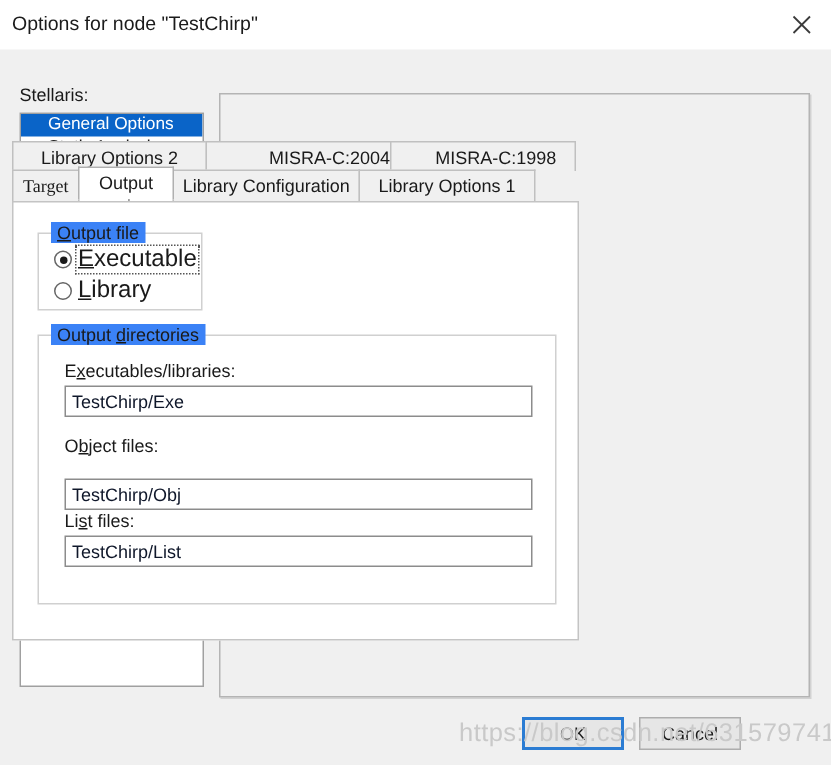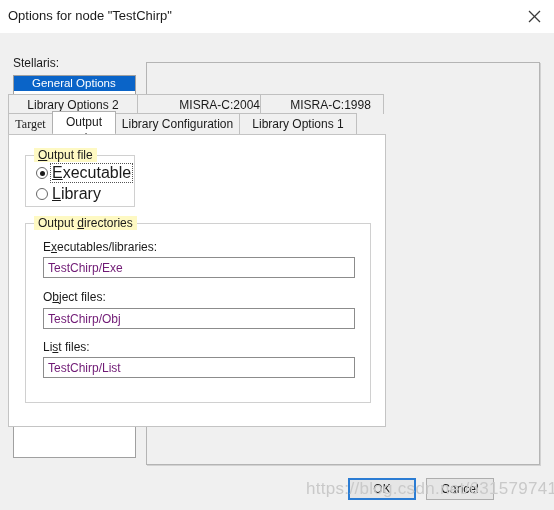--- a/index.html
+++ b/index.html
@@ -148,21 +148,21 @@
 
   
   .groupbox {
     position: absolute;
     border: 1px solid #d0d0d0;
     box-sizing: border-box;
   }
   .group-title {
     position: absolute;
     top: -8px; left: 8px;
-    background: #fef9c3;
+    background: #3b82f6;
     padding: 0 4px;
     font-size: 12px;
     color: #1a1a1a;
     white-space: nowrap;
   }
   #grp-output-file {
     left: 16px; top: 20px;
     width: 110px; height: 52px;
   }
   #grp-output-dirs {
@@ -217,29 +217,29 @@
     white-space: nowrap;
   }
   .text-input {
     position: absolute;
     height: 21px;
     background: #ffffff;
     border: 1px solid #8c8c8c;
     box-sizing: border-box;
     font-family: "Liberation Sans", sans-serif;
     font-size: 12px;
-    color: #701a75;
+    color: #0f172a;
     padding: 4px 4px;
     line-height: 19px;
     outline: none;
   }
   #lbl-exe  { left: 34px; top: 105px; }
   #inp-exe  { left: 34px; top: 122px; width: 312px; }
   #lbl-obj  { left: 34px; top: 155px; }
-  #inp-obj  { left: 34px; top: 173px; width: 312px; }
+  #inp-obj  { left: 34px; top: 184px; width: 312px; }
   #lbl-list { left: 34px; top: 205px; }
   #inp-list { left: 34px; top: 222px; width: 312px; }
 
   
   .dlg-btn {
     position: absolute;
     width: 68px; height: 22px;
     font-family: "Liberation Sans", sans-serif;
     font-size: 12px;
     color: #1a1a1a;

